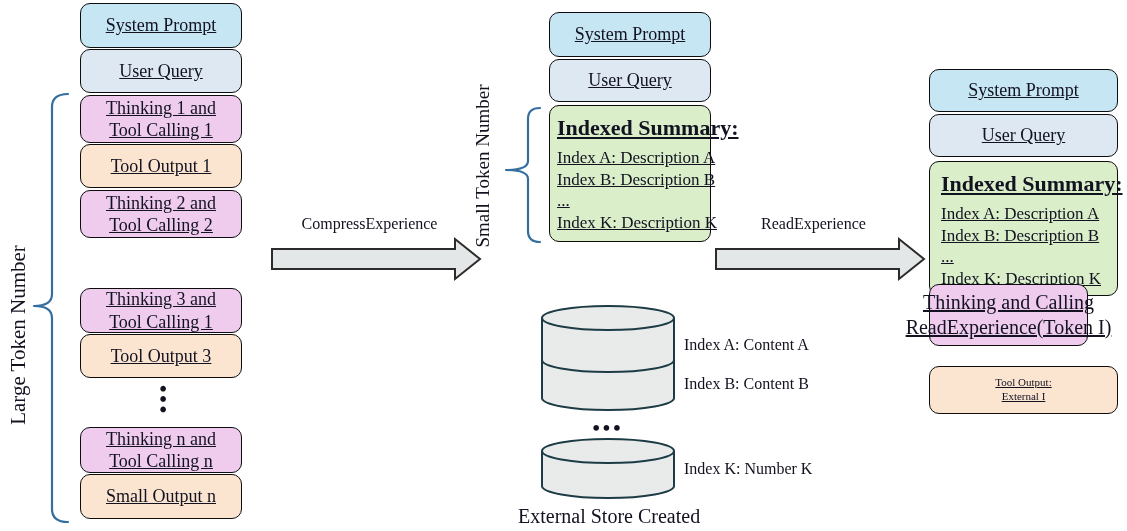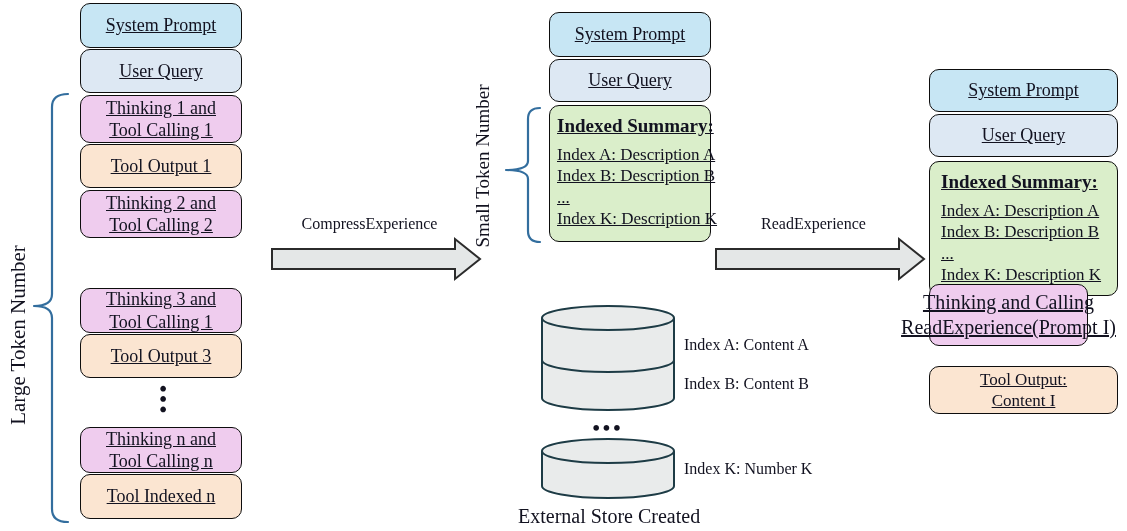--- a/index.html
+++ b/index.html
@@ -17,21 +17,21 @@
   .node .ln { white-space:nowrap; }
   .t-system   { background:var(--system-fill); }
   .t-user     { background:var(--user-fill); }
   .t-thinking { background:var(--thinking-fill); }
   .t-tool     { background:var(--tool-fill); }
   .t-summary  {
     background:var(--summary-fill);
     align-items:flex-start; justify-content:flex-start;
     text-align:left; padding:8px 4px 6px 7px;
   }
-  .sum-title { font-weight:bold; font-size:19px; margin-bottom:6px; white-space:nowrap; }
+  .sum-title { font-weight:bold; font-size:22px; margin-bottom:6px; white-space:nowrap; }
   .sum-line  { font-size:17px; line-height:21.5px; white-space:nowrap; }
   .vlabel {
     position:absolute; white-space:nowrap;
     transform:translate(-50%,-50%) rotate(-90deg);
   }
   .vlabel-large { font-size:21px; }
   .vlabel-small { font-size:19px; }
   .arrow-label { position:absolute; text-align:center; font-size:16px; white-space:nowrap; }
   .vdots {
     position:absolute; writing-mode:vertical-rl;
@@ -78,21 +78,21 @@
   </div>
   <div class="node t-tool" style="left:80px;top:334px;width:162px;height:44px">
     <span class="ln">Tool Output 3</span>
   </div>
   <div class="vdots" style="left:152px;top:385px">•••</div>
   <div class="node t-thinking" style="left:80px;top:427px;width:162px;height:46px">
     <span class="ln">Thinking n and</span>
     <span class="ln">Tool Calling n</span>
   </div>
   <div class="node t-tool" style="left:80px;top:474px;width:162px;height:45px">
-    <span class="ln">Tool Indexed n</span>
+    <span class="ln">Small Output n</span>
   </div>
 
   <svg style="left:30px;top:92px" width="42" height="432" viewBox="0 0 42 432">
     <path class="brace-path" d="M38,2 Q22,2 22,15 L22,202 Q22,214 4,214 Q22,214 22,226 L22,417 Q22,430 38,430"></path>
   </svg>
   <div class="vlabel vlabel-large" style="left:18px;top:335px">Large Token Number</div>
 
   <div class="arrow-label" style="left:262px;top:215px;width:215px">CompressExperience</div>
   <svg style="left:270px;top:233px" width="212" height="52" viewBox="0 0 212 52">
     <polygon class="arrow-shape" points="2,16 185,16 185,6 210,26 185,46 185,36 2,36"></polygon>
@@ -143,20 +143,20 @@
   </div>
   <div class="node t-summary" style="left:929px;top:161px;width:189px;height:135px;padding-left:11px">
     <div class="sum-title">Indexed Summary:</div>
     <div class="sum-line">Index A: Description A</div>
     <div class="sum-line">Index B: Description B</div>
     <div class="sum-line">...</div>
     <div class="sum-line">Index K: Description K</div>
   </div>
   <div class="node t-thinking" style="left:929px;top:284px;width:159px;height:62px;font-size:20px">
     <span class="ln">Thinking and Calling</span>
-    <span class="ln">ReadExperience(Prompt I)</span>
+    <span class="ln">ReadExperience(Token I)</span>
   </div>
-  <div class="node t-tool" style="left:929px;top:366px;width:189px;height:48px;font-size:17px">
+  <div class="node t-tool" style="left:929px;top:366px;width:189px;height:48px;font-size:11px">
     <span class="ln">Tool Output:</span>
-    <span class="ln">Content I</span>
+    <span class="ln">External I</span>
   </div>
 
 </div>
 
 </body></html>

